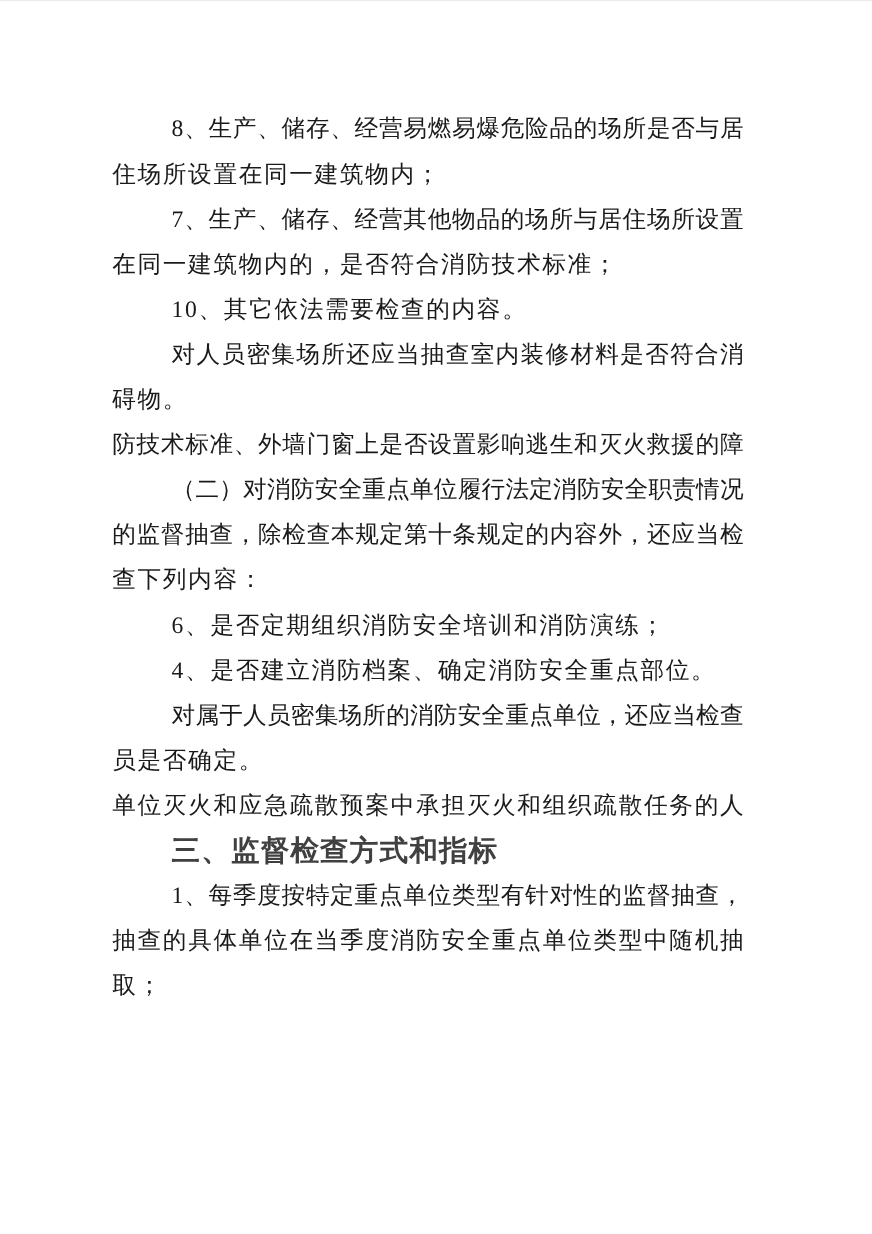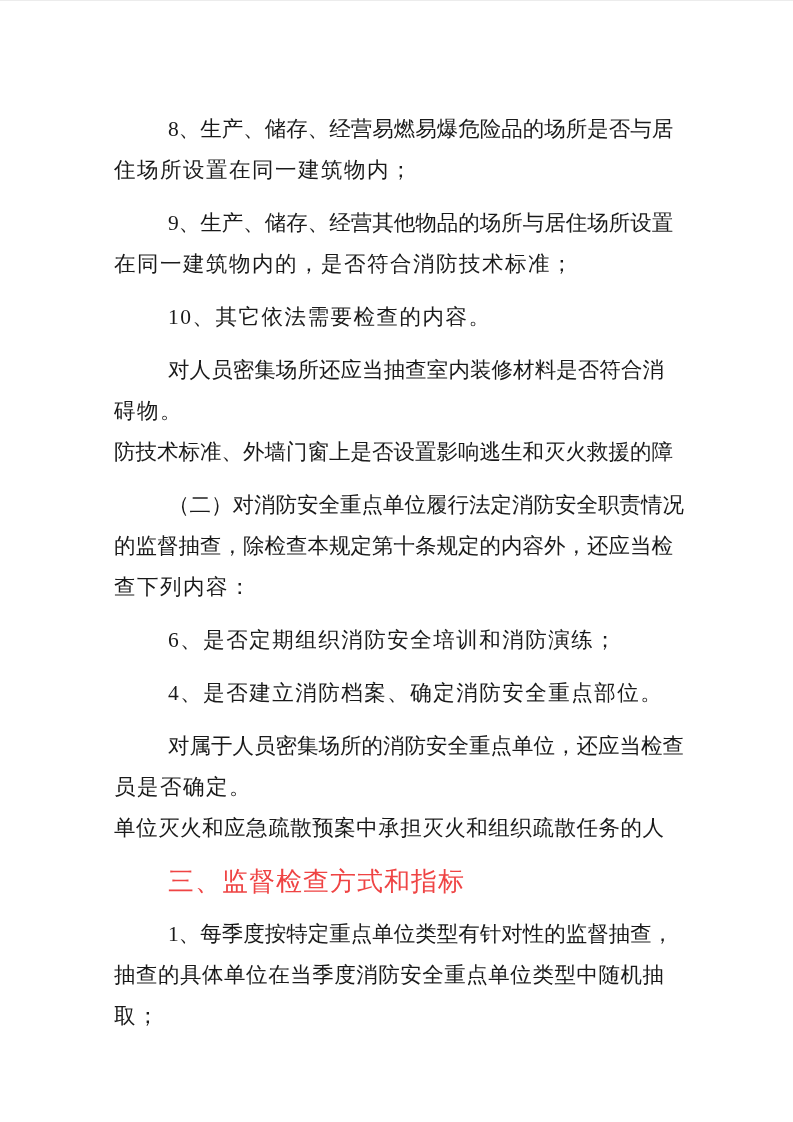--- a/index.html
+++ b/index.html
@@ -19,56 +19,56 @@
     box-sizing: border-box;
     font-family: "Liberation Serif", "DejaVu Serif", serif;
     color: #1a1a1a;
   }
   .doc-body {
     position: absolute;
     left: 102px;
     top: 96px;
     width: 574px;
   }
-  .para { margin: 12px; padding: 0; }
+  .para { margin: 0; padding: 0; }
   .line {
     font-size: 21.5px;
     line-height: 41px;
     height: 41px;
     text-align: justify;
     text-align-last: justify;
     letter-spacing: 0;
     white-space: nowrap;
   }
   .line.first { text-indent: 54px; }
   .line.last {
     text-align-last: left;
     letter-spacing: 1.5px;
     white-space: normal;
   }
   .para.heading .line {
     font-family: "Liberation Sans", "DejaVu Sans", sans-serif;
-    font-weight: normal;
+    font-weight: bold;
     font-size: 26px;
     letter-spacing: 1px;
     text-align-last: left;
-    color: #ef4444;
+    color: #404040;
   }
 </style>
 </head>
 <body>
 
 <div class="page">
   <div class="doc-body">
       <div class="para">
         <div class="line first">8、生产、储存、经营易燃易爆危险品的场所是否与居</div>
         <div class="line last">住场所设置在同一建筑物内；</div>
       </div>
       <div class="para">
-        <div class="line first">9、生产、储存、经营其他物品的场所与居住场所设置</div>
+        <div class="line first">7、生产、储存、经营其他物品的场所与居住场所设置</div>
         <div class="line last">在同一建筑物内的，是否符合消防技术标准；</div>
       </div>
       <div class="para">
         <div class="line first last">10、其它依法需要检查的内容。</div>
       </div>
       <div class="para">
         <div class="line first">对人员密集场所还应当抽查室内装修材料是否符合消</div>
         <div class="line last">碍物。</div>
         <div class="line">防技术标准、外墙门窗上是否设置影响逃生和灭火救援的障</div>
       </div>

